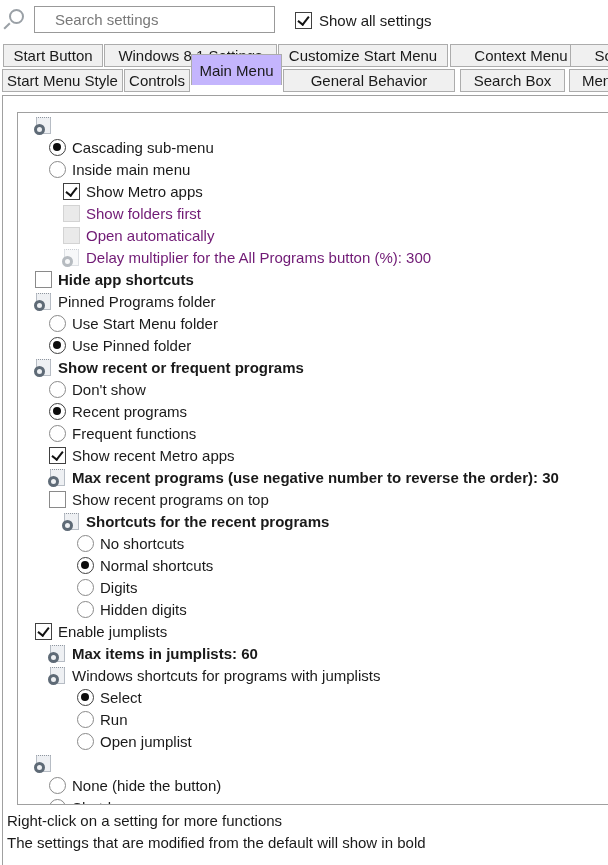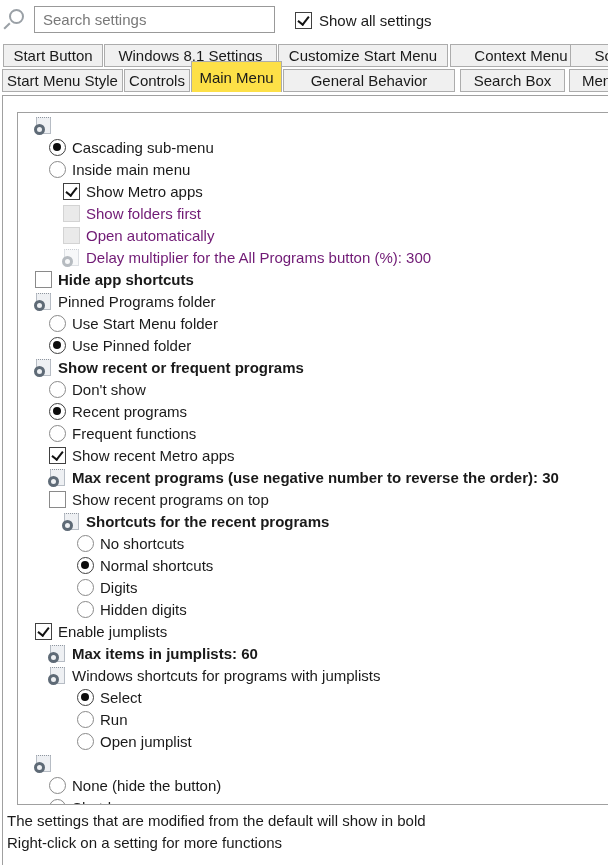--- a/index.html
+++ b/index.html
@@ -8,31 +8,31 @@
     background:#ffffff;color:#1a1a1a;
     font-family:"Liberation Sans",sans-serif;font-size:15px;
   }
   
   .search-icon{position:absolute;left:9px;top:9px;width:11px;height:11px;
     border:2px solid #9aa0a6;border-radius:50%}
   .search-icon::after{content:"";position:absolute;left:-5px;top:11px;width:2px;height:8px;
     background:#9aa0a6;transform:rotate(45deg)}
   .search-input{position:absolute;left:34px;top:6px;width:241px;height:27px;
     box-sizing:border-box;border:1px solid #999;border-radius:0;outline:none;
-    padding:0 8px;font:15px "Liberation Sans",sans-serif;color:#1a1a1a;background:#fff}
+    padding:0 20px;font:15px "Liberation Sans",sans-serif;color:#1a1a1a;background:#fff}
   .search-input::placeholder{color:#787878;opacity:1}
   .showall-cb{position:absolute;left:295px;top:12px}
   .showall-lbl{position:absolute;left:319px;top:12px;line-height:17px;white-space:nowrap}
   
   .tab{position:absolute;height:23px;background:#f0f0f0;border:1px solid #acacac;
     display:flex;align-items:center;justify-content:center;white-space:nowrap;
     box-sizing:border-box;z-index:1;color:#1a1a1a}
   .tab.r1{top:44px}
   .tab.r2{top:69px}
-  .tab.active{top:61px;height:31px;background:#fde047;border-bottom:none;z-index:3}
+  .tab.active{top:54px;height:31px;background:#c4b5fd;border-bottom:none;z-index:3}
   
   .page{position:absolute;left:2px;top:95px;width:650px;height:785px;
     border:1px solid #a0a0a0;background:#ffffff;box-sizing:border-box;z-index:0}
   .list{position:absolute;left:17px;top:112px;width:620px;height:693px;
     border:1px solid #a0a0a0;background:#ffffff;box-sizing:border-box;
     overflow:hidden;z-index:2;padding-top:1px}
   .row{height:22px;display:flex;align-items:center}
   .row .lbl{margin-left:6px;white-space:nowrap}
   .row.bold .lbl{font-weight:bold}
   .row.disabled .lbl{color:#701a75}
@@ -214,18 +214,18 @@
       <span class="lbl">None (hide the button)</span>
     </div>
     <div class="row" style="padding-left: 31px;">
       <span class="rd"></span>
       <span class="lbl">Shutdown</span>
     </div>
   </div>
 
 
 <div class="footer">
+  <div>Right-click on a setting for more functions</div>
   <div>The settings that are modified from the default will show in bold</div>
-  <div>Right-click on a setting for more functions</div>
 </div>
 
 
 
 
 </body></html>

